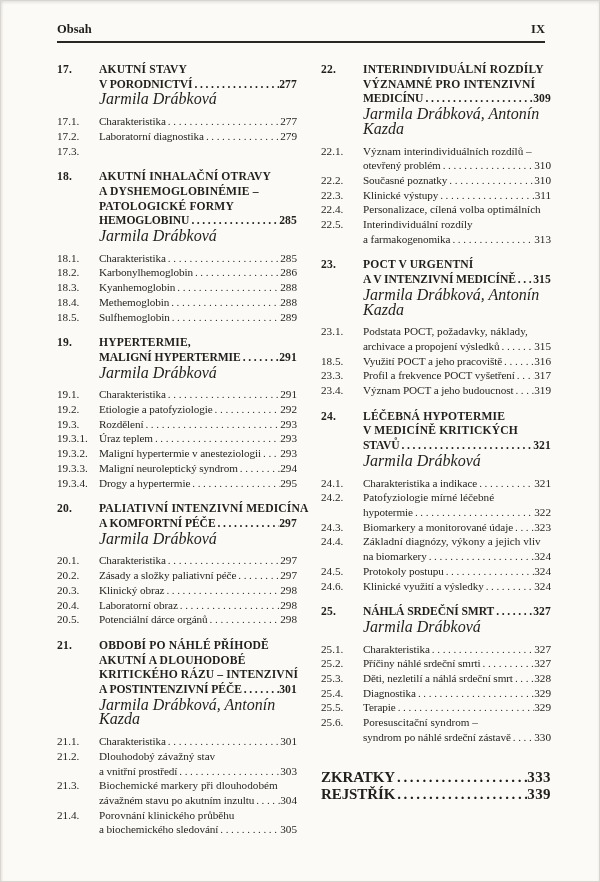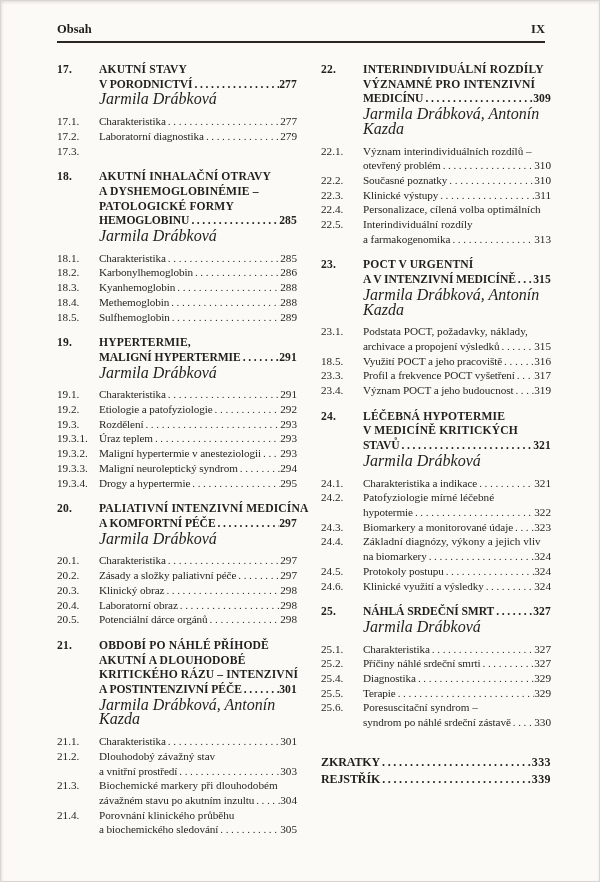--- a/index.html
+++ b/index.html
@@ -49,21 +49,21 @@
   
   .lline{display:flex;align-items:flex-start;}
   .lline .txt{white-space:nowrap;letter-spacing:-0.1px;}
   .dots{flex:1 1 auto;min-width:6px;overflow:hidden;white-space:nowrap;}
   .dots::before{
     content:"................................................................................";
     letter-spacing:2.6px;margin-left:2px;
   }
   .pg{flex:none;}
   
-  .extras{margin-top:24px;font-weight:bold;font-size:12px;}
+  .extras{margin-top:24px;font-weight:bold;font-size:15px;}
   .extras .lline{line-height:17px;letter-spacing:0.4px;}
 </style>
 </head>
 <body>
 
 <div class="page">
   <div class="page-header">
     <span>Obsah</span>
     <span>IX</span>
   </div>
@@ -619,20 +619,30 @@
               <span class="sec-num">25.2.</span>
               <div class="sec-body">
                 <div class="lline">
                   <span class="txt">Příčiny náhlé srdeční smrti</span>
                   <span class="dots"></span>
                   <span class="pg">327</span>
                 </div>
               </div>
             </div>
             <div class="sec">
+              <span class="sec-num">25.3.</span>
+              <div class="sec-body">
+                <div class="lline">
+                  <span class="txt">Děti, nezletilí a náhlá srdeční smrt</span>
+                  <span class="dots"></span>
+                  <span class="pg">328</span>
+                </div>
+              </div>
+            </div>
+            <div class="sec">
               <span class="sec-num">25.4.</span>
               <div class="sec-body">
                 <div class="lline">
                   <span class="txt">Diagnostika</span>
                   <span class="dots"></span>
                   <span class="pg">329</span>
                 </div>
               </div>
             </div>
             <div class="sec">

